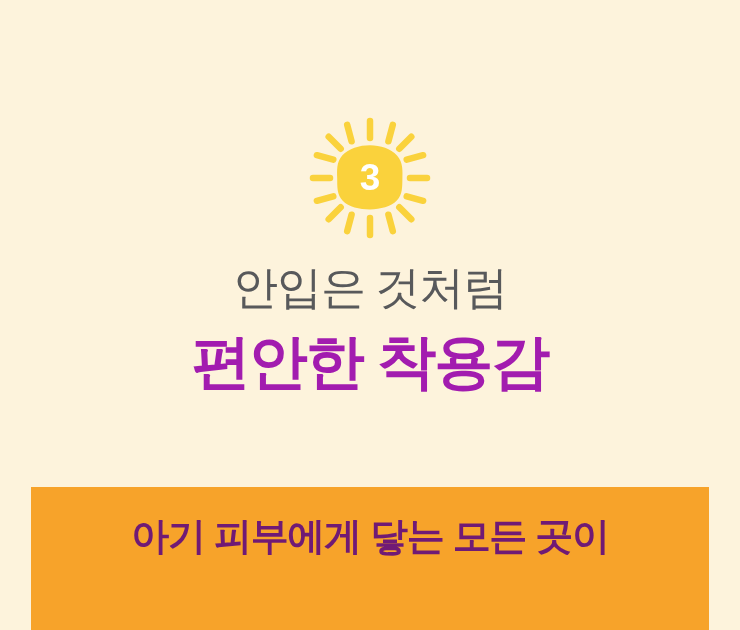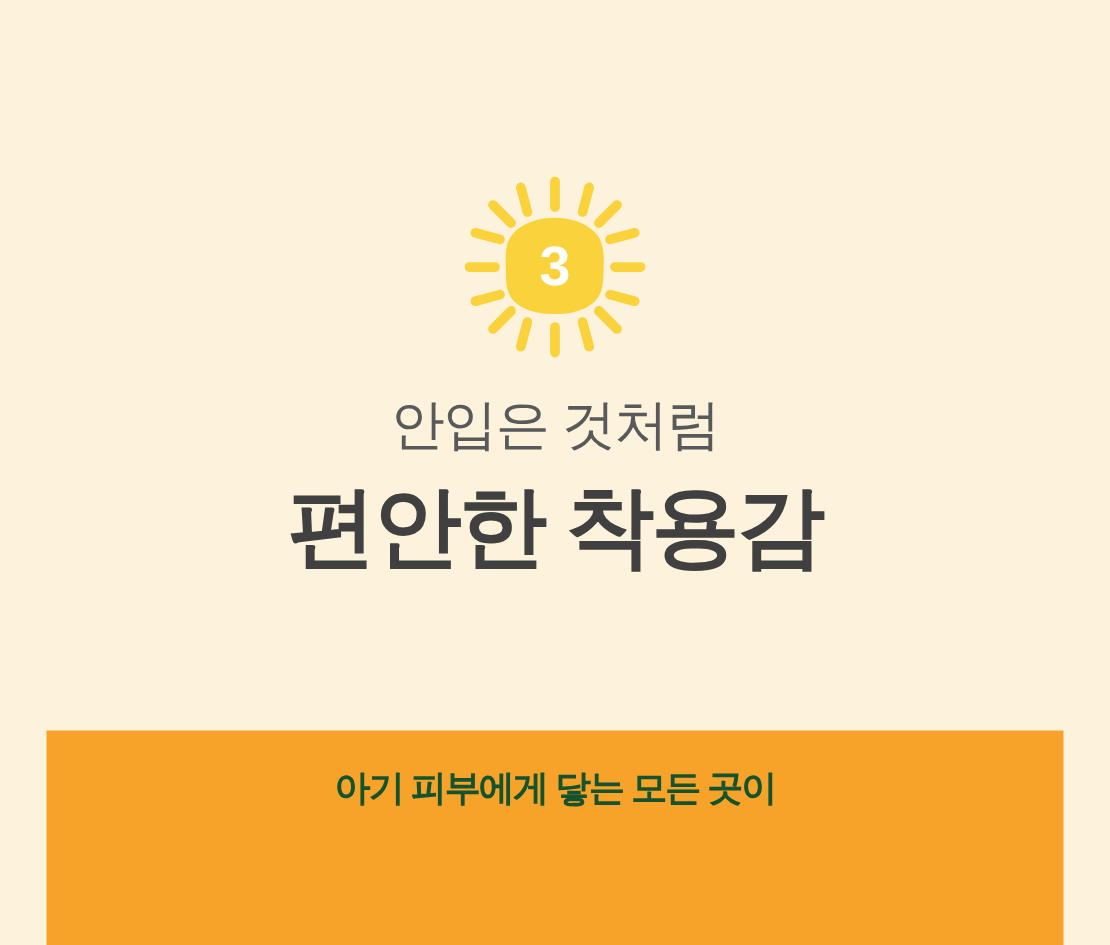--- a/index.html
+++ b/index.html
@@ -57,51 +57,52 @@
   
   #headline-block {
     position: absolute;
     left: 0;
     top: 262px;
     width: 740px;
     text-align: center;
   }
   #subheadline {
     color: #58595b;
-    font-size: 36px;
+    font-size: 45px;
     font-weight: 300;
     line-height: 1.18;
     letter-spacing: -1px;
     white-space: nowrap;
+    font-family: Liberation Serif, serif;
   }
   #headline {
     margin-top: 13px;
-    color: #404040;
+    color: #a21caf;
     font-size: 59px;
     font-weight: bold;
     line-height: 1.18;
     letter-spacing: -2px;
     white-space: nowrap;
   }
 
   
   #callout-banner {
     position: absolute;
     left: 31px;
     top: 487px;
     width: 678px;
     height: 143px;
     background: #f7a32a;
     box-sizing: border-box;
     padding-top: 23px;
     text-align: center;
   }
   #callout-banner .callout-line {
-    color: #14532d;
-    font-size: 24px;
+    color: #701a75;
+    font-size: 38px;
     font-weight: bold;
     line-height: 1.37;
     letter-spacing: -1.3px;
     white-space: nowrap;
   }
 </style>
 </head>
 <body>
 
 <div id="promo-card">

